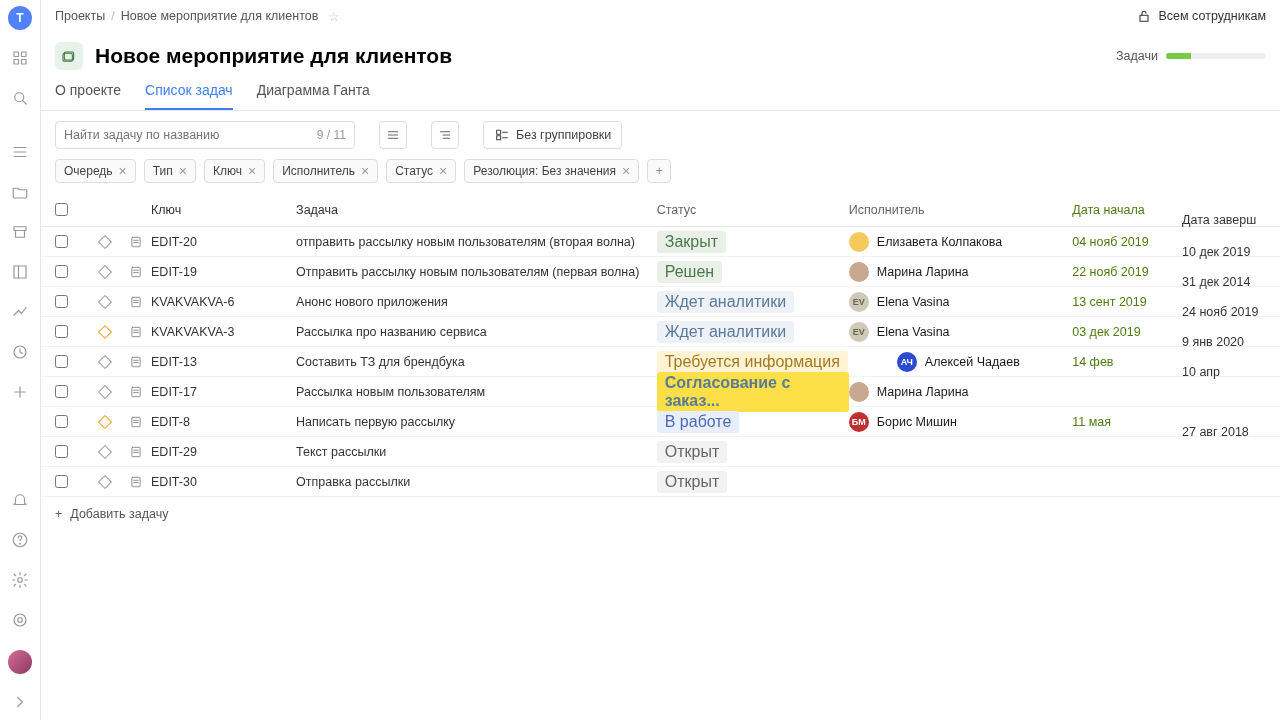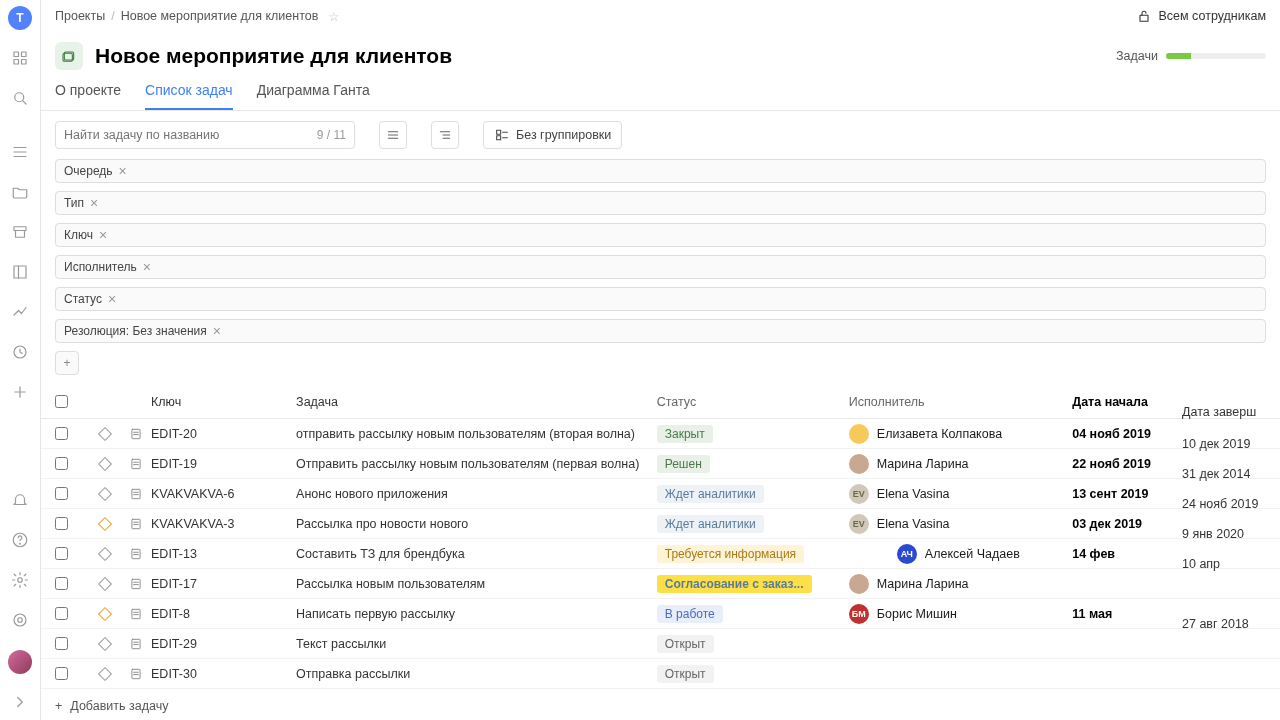--- a/index.html
+++ b/index.html
@@ -44,45 +44,45 @@
 
 
 .toolbar { display: flex; align-items: center; padding: 10px 14px; gap: 24px; }
 .search-box { width: 300px; height: 28px; border: 1px solid #ddd; border-radius: 4px; padding: 0 8px; font-size: 12.5px; color: #888; display: flex; align-items: center; justify-content: space-between; }
 .search-box input { border: none; outline: none; font-size: 12.5px; flex: 1; }
 .search-count { color: #999; font-size: 12px; }
 .view-btn { width: 28px; height: 28px; border: 1px solid #ddd; border-radius: 4px; display: flex; align-items: center; justify-content: center; cursor: pointer; color: #666; }
 .group-btn { height: 28px; border: 1px solid #ddd; border-radius: 4px; padding: 0 10px; display: flex; align-items: center; gap: 6px; cursor: pointer; color: #444; font-size: 12.5px; }
 
 
-.chips { display: flex; gap: 8px; padding: 0 14px 10px 14px; flex-direction: column; }
+.chips { display: flex; gap: 8px; padding: 0 14px 10px 14px; }
 .chip { height: 24px; border: 1px solid #ddd; border-radius: 4px; padding: 0 8px; display: flex; align-items: center; gap: 6px; font-size: 12px; color: #444; background: #fafafa; cursor: pointer; }
 .chip-x { color: #999; font-size: 14px; line-height: 1; }
 .chip-add { width: 24px; justify-content: center; color: #888; }
 
 
 .table-wrap { flex: 1; overflow: auto; }
 .thead { display: flex; align-items: center; height: 34px; border-bottom: 1px solid #e8e8e8; font-size: 12.5px; color: #666; font-weight: 500; padding-left: 14px; }
 .trow { display: flex; align-items: center; height: 30px; border-bottom: 1px solid #f2f2f2; font-size: 12.5px; padding-left: 14px; position: relative; }
 .drag-handle { position: absolute; left: -2px; width: 14px; color: #bbb; opacity: 0; cursor: grab; font-size: 11px; }
 .col-chk { width: 34px; display: flex; align-items: center; }
 .col-chk input { width: 13px; height: 13px; }
 .col-pri { width: 34px; display: flex; align-items: center; justify-content: center; }
 .col-type { width: 30px; display: flex; align-items: center; justify-content: center; color: #888; }
 .col-key { width: 148px; color: #333; }
 .col-task { width: 368px; color: #333; }
 .col-status { width: 196px; }
 .col-assignee { width: 228px; display: flex; align-items: center; gap: 8px; }
-.col-start { width: 112px; color: #000000; font-weight: bold; }
+.col-start { width: 112px; color: #4d7c0f; }
 .col-end { width: 100px; color: #333; margin-top: 20px; }
 
 .pri-icon { transform: rotate(45deg); width: 10px; height: 10px; border: 1.5px solid #999; }
 .pri-icon.warn { border-color: #f0a020; background: transparent; }
 
-.status-badge { display: inline-block; padding: 2px 8px; border-radius: 3px; font-size: 12px; }
+.status-badge { display: inline-block; padding: 2px 8px; border-radius: 3px; font-size: 16px; }
 .st-closed { background: #e8f0e8; color: #4a7a4a; }
 .st-resolved { background: #e8f0e8; color: #4a7a4a; }
 .st-wait { background: #eef2f7; color: #5a7a9a; }
 .st-info { background: #fff3d6; color: #a67a1a; }
 .st-agree { background: #fde047; color: #5a7a9a; font-weight: bold; }
 .st-work { background: #e8eefb; color: #4a6ac0; }
 .st-open { background: #f2f2f2; color: #666; }
 
 .avatar { width: 20px; height: 20px; border-radius: 50%; display: flex; align-items: center; justify-content: center; font-size: 9px; font-weight: 600; color: #fff; flex-shrink: 0; }
 .av1 { background: #f5c95a; }
@@ -389,21 +389,21 @@
               <div class="pri-icon warn"></div>
             </div>
     <div class="col-type">
               <svg class="ic" viewBox="0 0 24 24" style="width:14px;height:14px">
                 <rect x="5" y="4" width="14" height="16" rx="1"></rect>
                 <line x1="8" y1="9" x2="16" y2="9"></line>
                 <line x1="8" y1="13" x2="16" y2="13"></line>
               </svg>
             </div>
     <div class="col-key">KVAKVAKVA-3</div>
-    <div class="col-task">Рассылка про новости нового</div>
+    <div class="col-task">Рассылка про названию сервиса</div>
     <div class="col-status"><span class="status-badge st-wait">Ждет аналитики</span></div>
     <div class="col-assignee">
               <div class="avatar av3">EV</div>
               <span>Elena Vasina</span>
             </div>
     <div class="col-start">03 дек 2019</div>
     <div class="col-end">9 янв 2020</div>
   </div>
           <div class="trow">
     <span class="drag-handle">⋮⋮</span>

